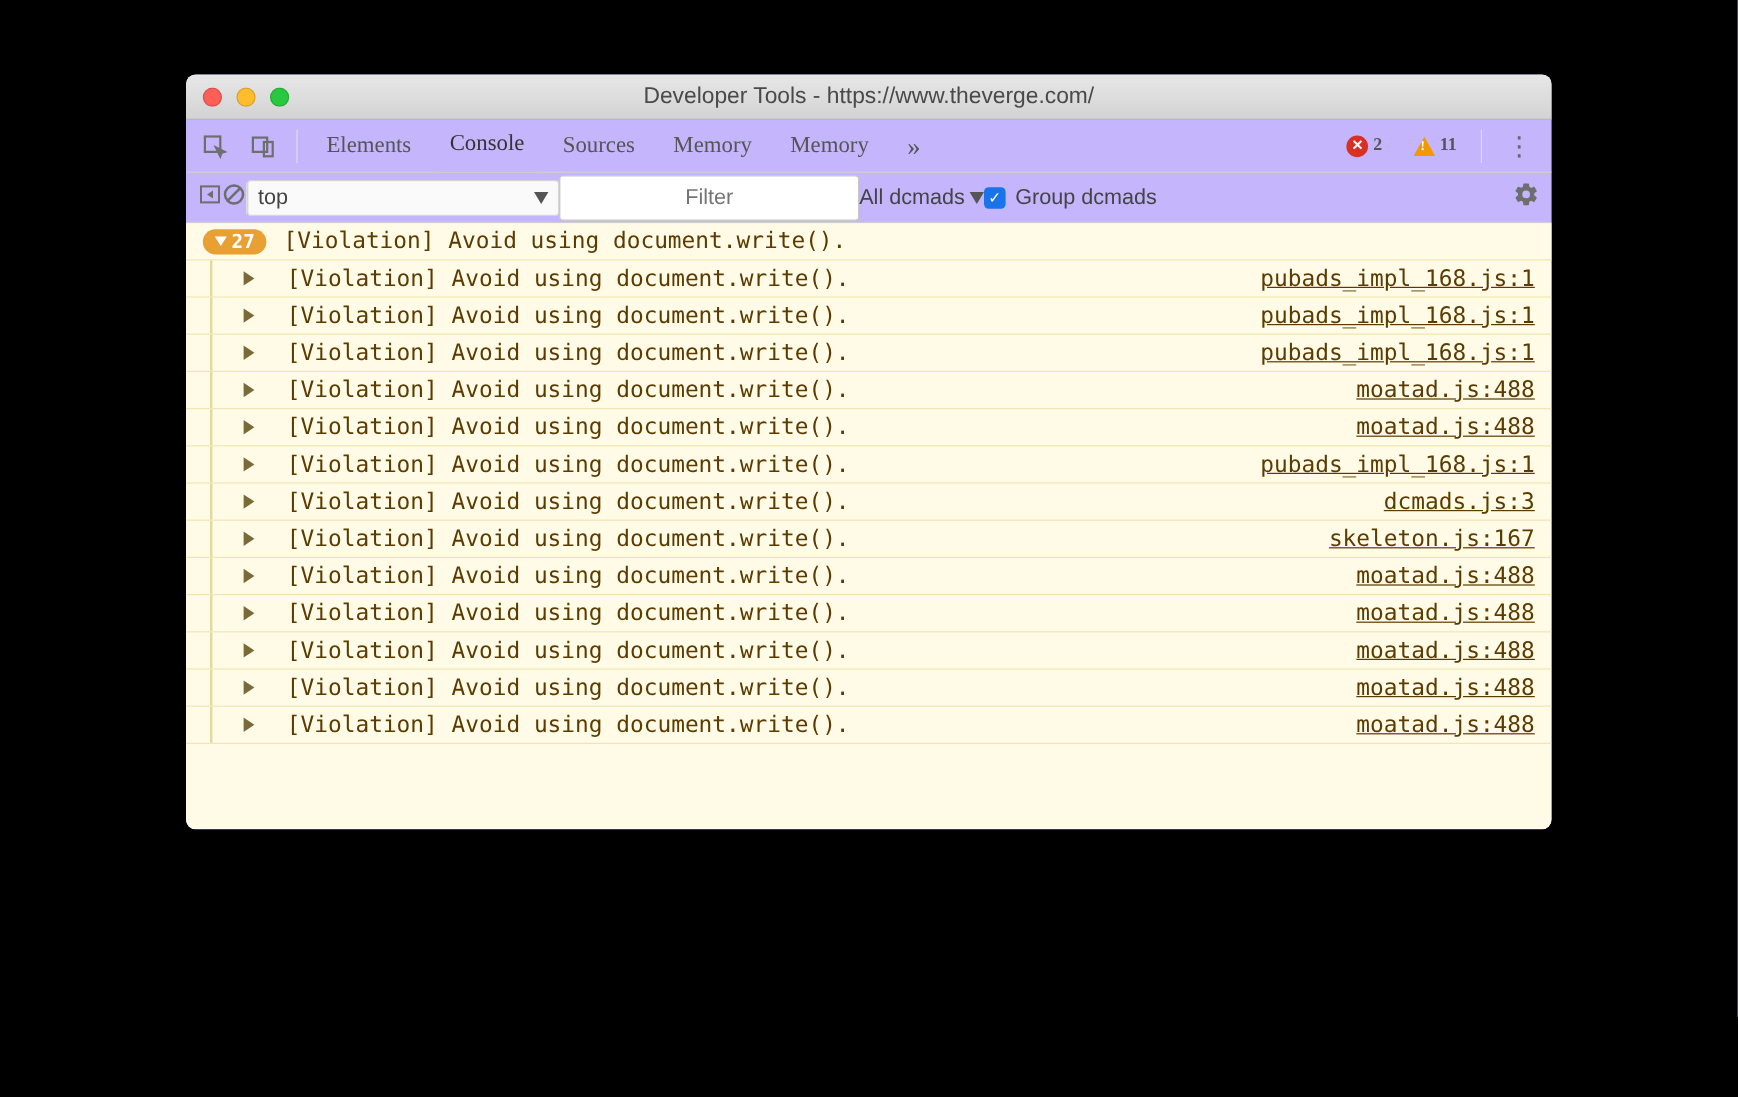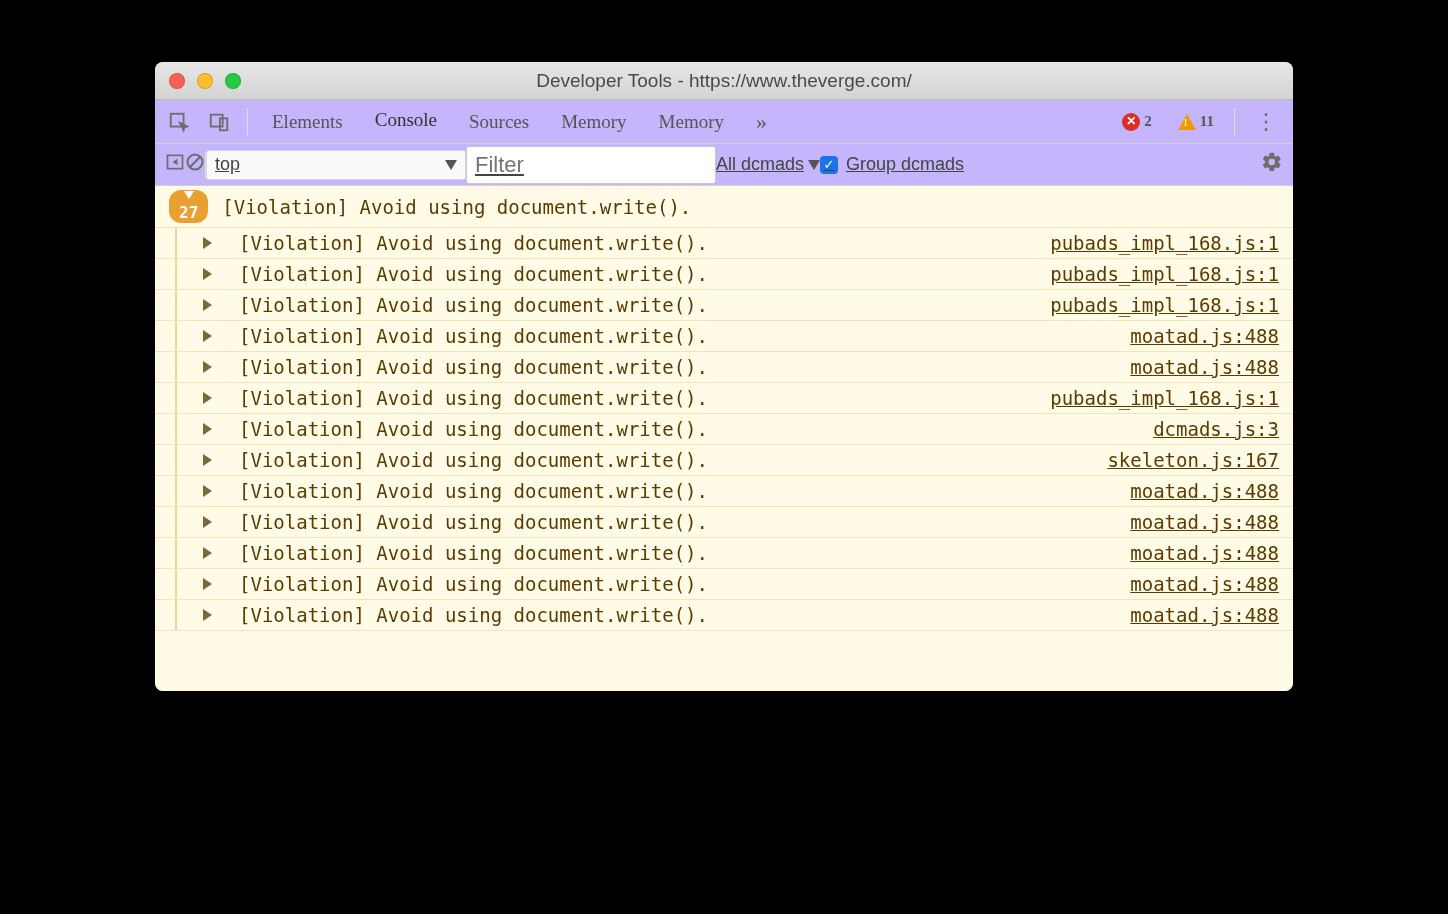--- a/index.html
+++ b/index.html
@@ -62,33 +62,33 @@
   .circ { width:18px;height:18px;border-radius:50%;display:inline-flex;align-items:center;justify-content:center;color:#fff;font-size:12px;font-weight:bold;margin-right:4px;}
   .circ.err{background:#d93025;}
   .tri.warn{
     width:0;height:0;border-left:9px solid transparent;border-right:9px solid transparent;border-bottom:16px solid #f29900;display:inline-block;position:relative;margin-right:4px;
   }
   .tri.warn::after{content:"!";position:absolute;left:-3px;top:2px;color:#fff;font-size:11px;font-weight:bold;}
   .kebab { font-size:22px; color:#666; padding:0 8px; }
   .toolbar {
     height:42px; border-bottom:1px solid #d0d0d0;
     display:flex;align-items:center;padding:0 10px;gap:0;
-    font-size:18px;color:#444;text-decoration:underline;
+    font-size:18px;color:#444;
   }
   .toolbar .sep2{width:1px;height:26px;background:#ddd;}
   .select-top {
     flex:0 0 260px;
     border:1px solid #d6d6d6;border-radius:3px;
     height:30px;display:flex;align-items:center;justify-content:space-between;
     padding:0 8px;background:#fafafa;
   }
   .tri-dn { width:0;height:0;border-left:6px solid transparent;border-right:6px solid transparent;border-top:10px solid #555;}
   .filter-input{
     height:30px;border:1px solid #c8c8c8;border-radius:3px;padding:18px 8px;
-    font-size:22px;width:250px;background:#fff;color:#999;
+    font-size:18px;width:250px;background:#fff;color:#999;text-align:center;
   }
   .levels{display:flex;align-items:center;gap:4px;}
   .chk{width:18px;height:18px;border-radius:4px;background:#1a73e8;display:inline-flex;align-items:center;justify-content:center;color:#fff;font-size:13px;}
   .gear{color:#666;font-size:22px;}
   .console{
     font-family: Menlo, Consolas, monospace;
     font-size:19px;
     background:#fffbe6;
     height:505px;
     overflow:hidden;
@@ -96,21 +96,21 @@
   .group-header{
     display:flex;align-items:center;gap:14px;
     padding:4px 10px 4px 14px;
     color:#5c3b00;
     border-bottom:1px solid #f1e6b3;
     background:#fffbe6;
   }
   .count-badge{
     background:#e8a033;color:#fff;border-radius:12px;
     padding:1px 10px;font-size:16px;font-weight:600;
-    display:inline-flex;align-items:center;gap:4px;flex-direction:column;
+    display:inline-flex;align-items:center;gap:4px;
   }
   .count-badge .sm-tri{width:0;height:0;border-left:5px solid transparent;border-right:5px solid transparent;border-top:8px solid #fff;}
   .row{
     display:flex;align-items:center;
     padding:4px 14px 4px 60px;
     border-bottom:1px solid #f1e6b3;
     color:#5c3b00;
     position:relative;
   }
   .row .exp{

